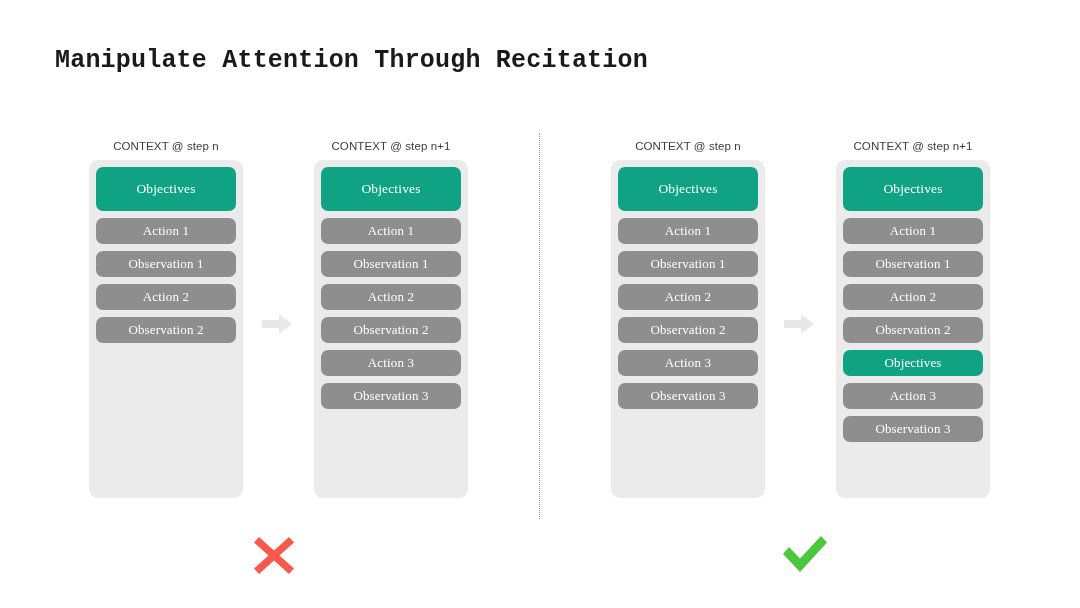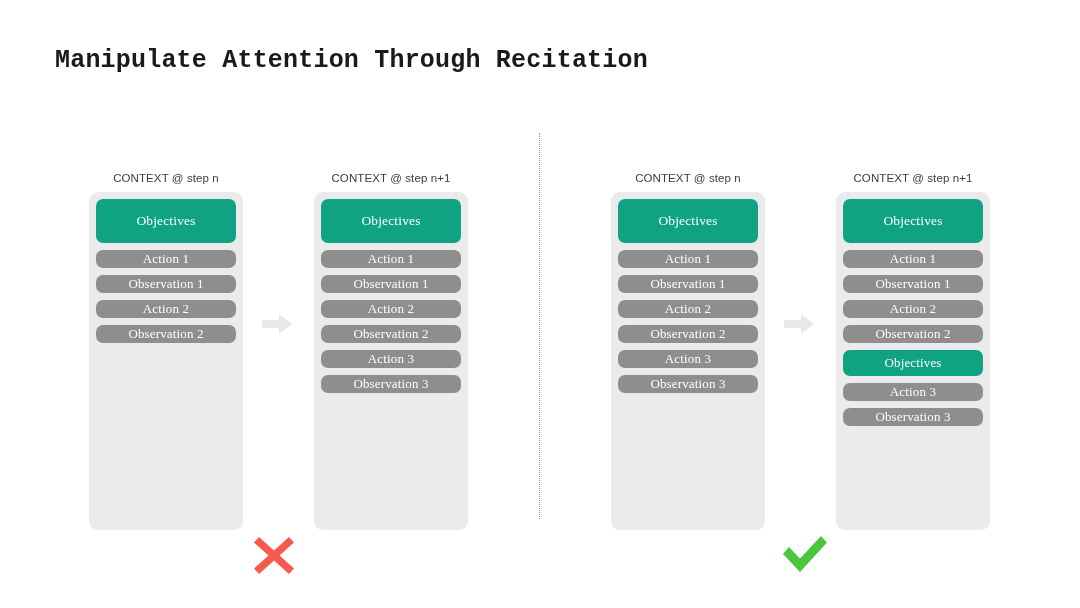--- a/index.html
+++ b/index.html
@@ -46,21 +46,20 @@
     width: 0;
     height: 386px;
     border-left: 1px dotted #9b9b9b;
   }
 
   
   .column {
     position: absolute;
     top: 140px;
     width: 154px;
-    margin-top: 32px;
   }
 
   .column-label {
     font-family: "Liberation Sans", sans-serif;
     font-size: 11.5px;
     color: #3c3c3c;
     text-align: center;
     letter-spacing: 0.1px;
     white-space: nowrap;
     margin-bottom: 8px;
@@ -87,21 +86,21 @@
   }
 
   .block.objectives {
     background: #0fa383;
     height: 44px;
     font-size: 13.5px;
   }
 
   .block.step {
     background: #8e8e8e;
-    height: 18px;
+    height: 26px;
   }
 
   
   #col-1 { left: 89px; }
   #col-2 { left: 314px; }
   #col-3 { left: 611px; }
   #col-4 { left: 836px; }
 
   
   .arrow {

